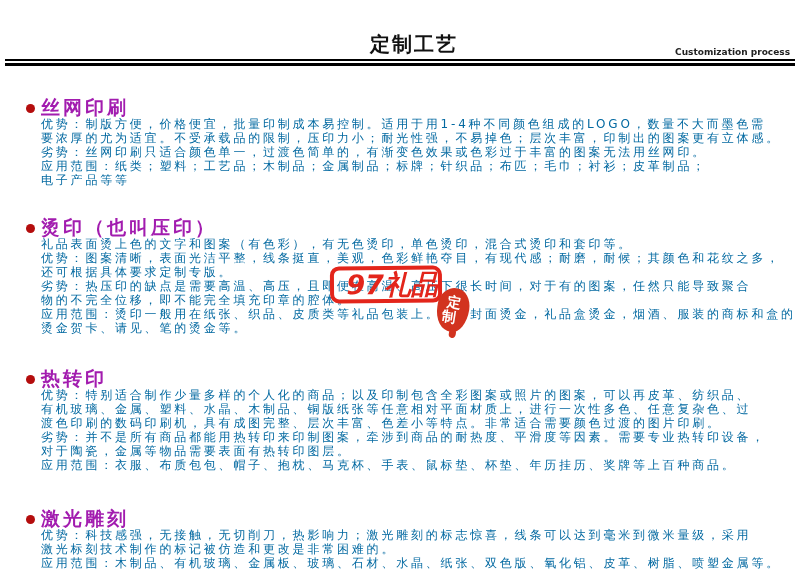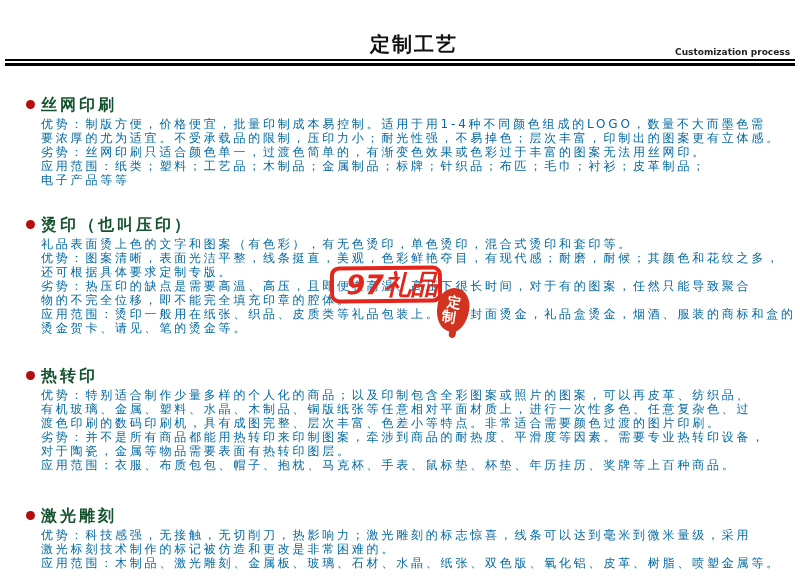--- a/index.html
+++ b/index.html
@@ -20,21 +20,21 @@
   .rule-thin{position:absolute;top:59px;left:5px;right:5px;height:2px;background:#000;}
   .rule-thick{position:absolute;top:63px;left:5px;right:5px;height:3px;background:#000;}
   
   .section{position:absolute;left:0;right:0;}
   .section-heading{height:22px;}
   .bullet{
     display:inline-block;width:9px;height:9px;border-radius:50%;
     background:#b40d0d;margin-left:26px;margin-right:6px;vertical-align:1px;
   }
   .heading-text{
-    font-size:16px;font-weight:bold;color:#14532d;letter-spacing:3px;
+    font-size:19px;font-weight:bold;color:#a21caf;letter-spacing:3px;
   }
   .section-body{margin-left:41px;margin-right:30px;}
   .bodyline{
     font-size:12px;line-height:14px;color:#0369a1;letter-spacing:2.8px;
     white-space:nowrap;
   }
   
   .wm-box{
     position:absolute;left:330px;top:266px;width:104px;height:29px;
     border:4px solid #e3251b;border-radius:9px;
@@ -113,21 +113,21 @@
     </div>
   </div>
 
   <div class="section" style="top:506px">
     <div class="section-heading">
       <span class="bullet"></span><span class="heading-text">激光雕刻</span>
     </div>
     <div class="section-body">
       <div class="bodyline">优势：科技感强，无接触，无切削刀，热影响力；激光雕刻的标志惊喜，线条可以达到毫米到微米量级，采用</div>
       <div class="bodyline">激光标刻技术制作的标记被仿造和更改是非常困难的。</div>
-      <div class="bodyline">应用范围：木制品、激光雕刻、金属板、玻璃、石材、水晶、纸张、双色版、氧化铝、皮革、树脂、喷塑金属等。</div>
+      <div class="bodyline">应用范围：木制品、有机玻璃、金属板、玻璃、石材、水晶、纸张、双色版、氧化铝、皮革、树脂、喷塑金属等。</div>
     </div>
   </div>
 
   <div class="wm-box">
     <span class="wm-text">97礼品</span>
   </div>
   <div class="wm-seal">
     <span class="wm-seal-char">定</span>
     <span class="wm-seal-char second">制</span>
   </div>

